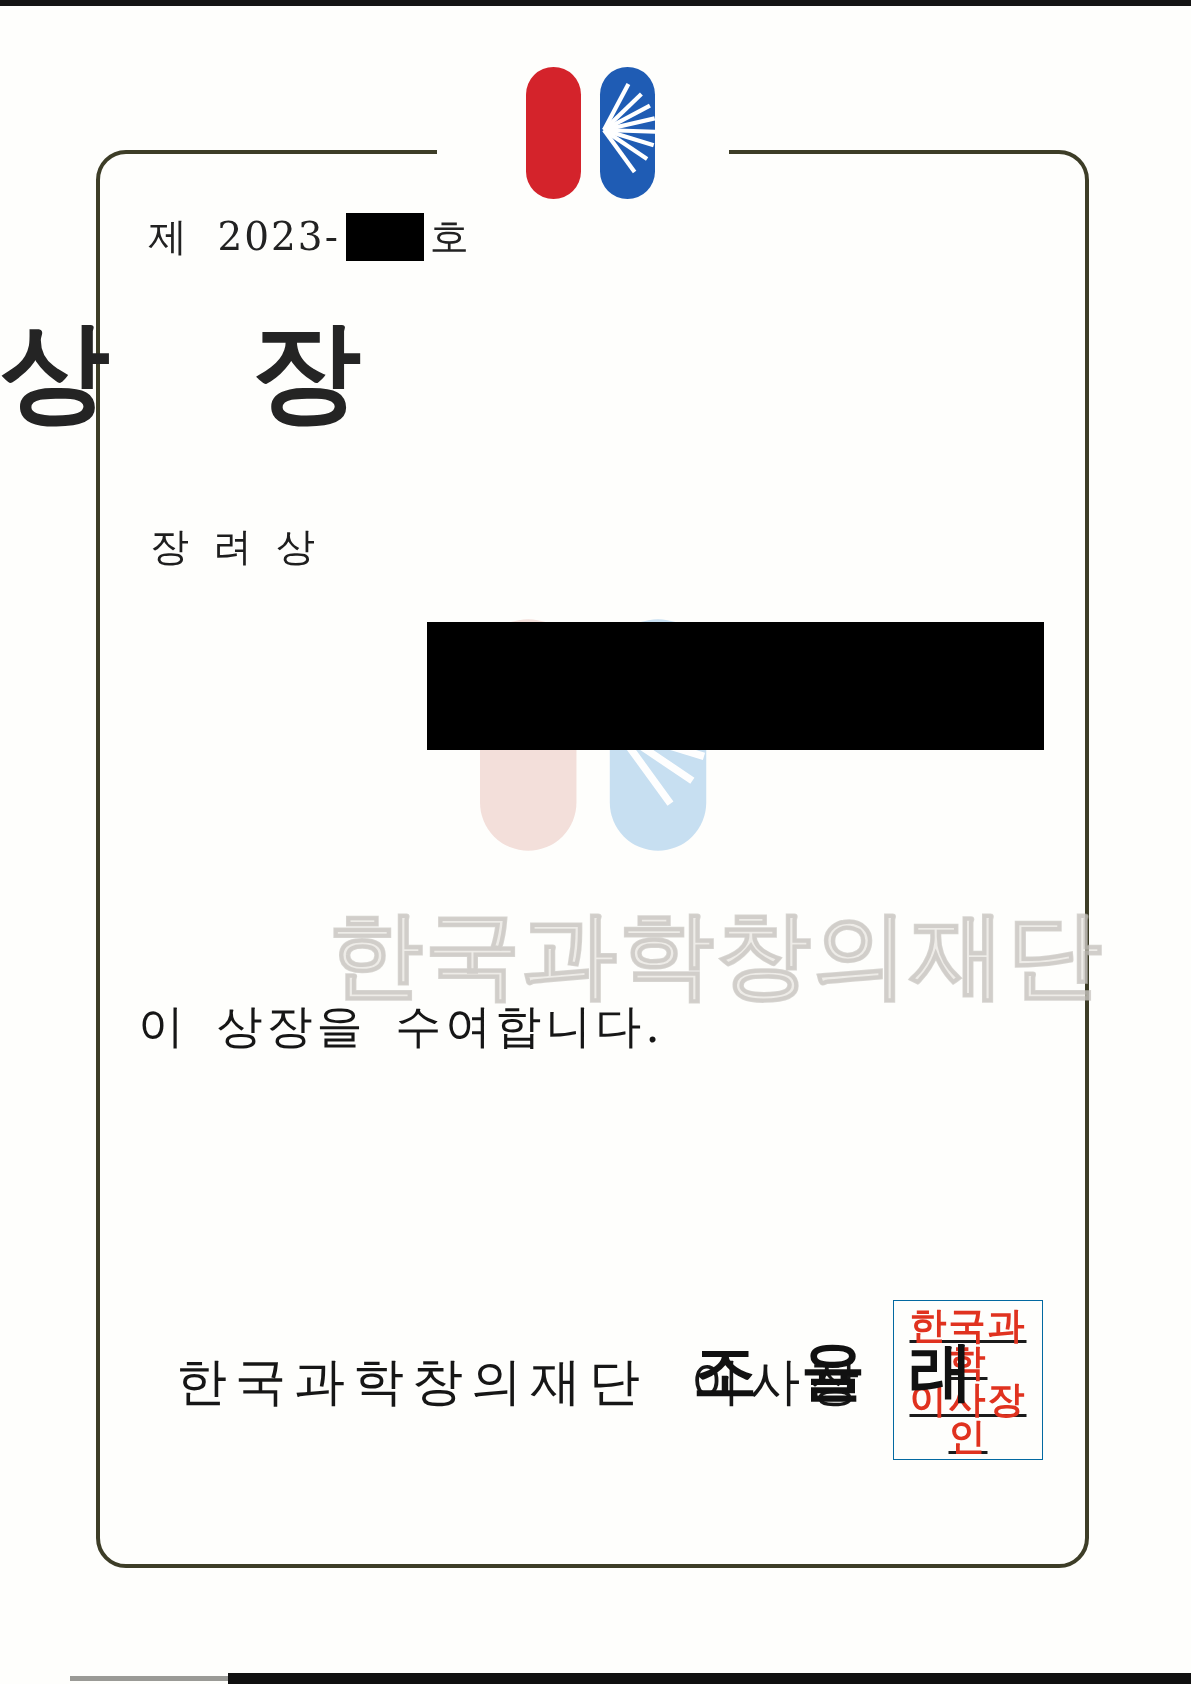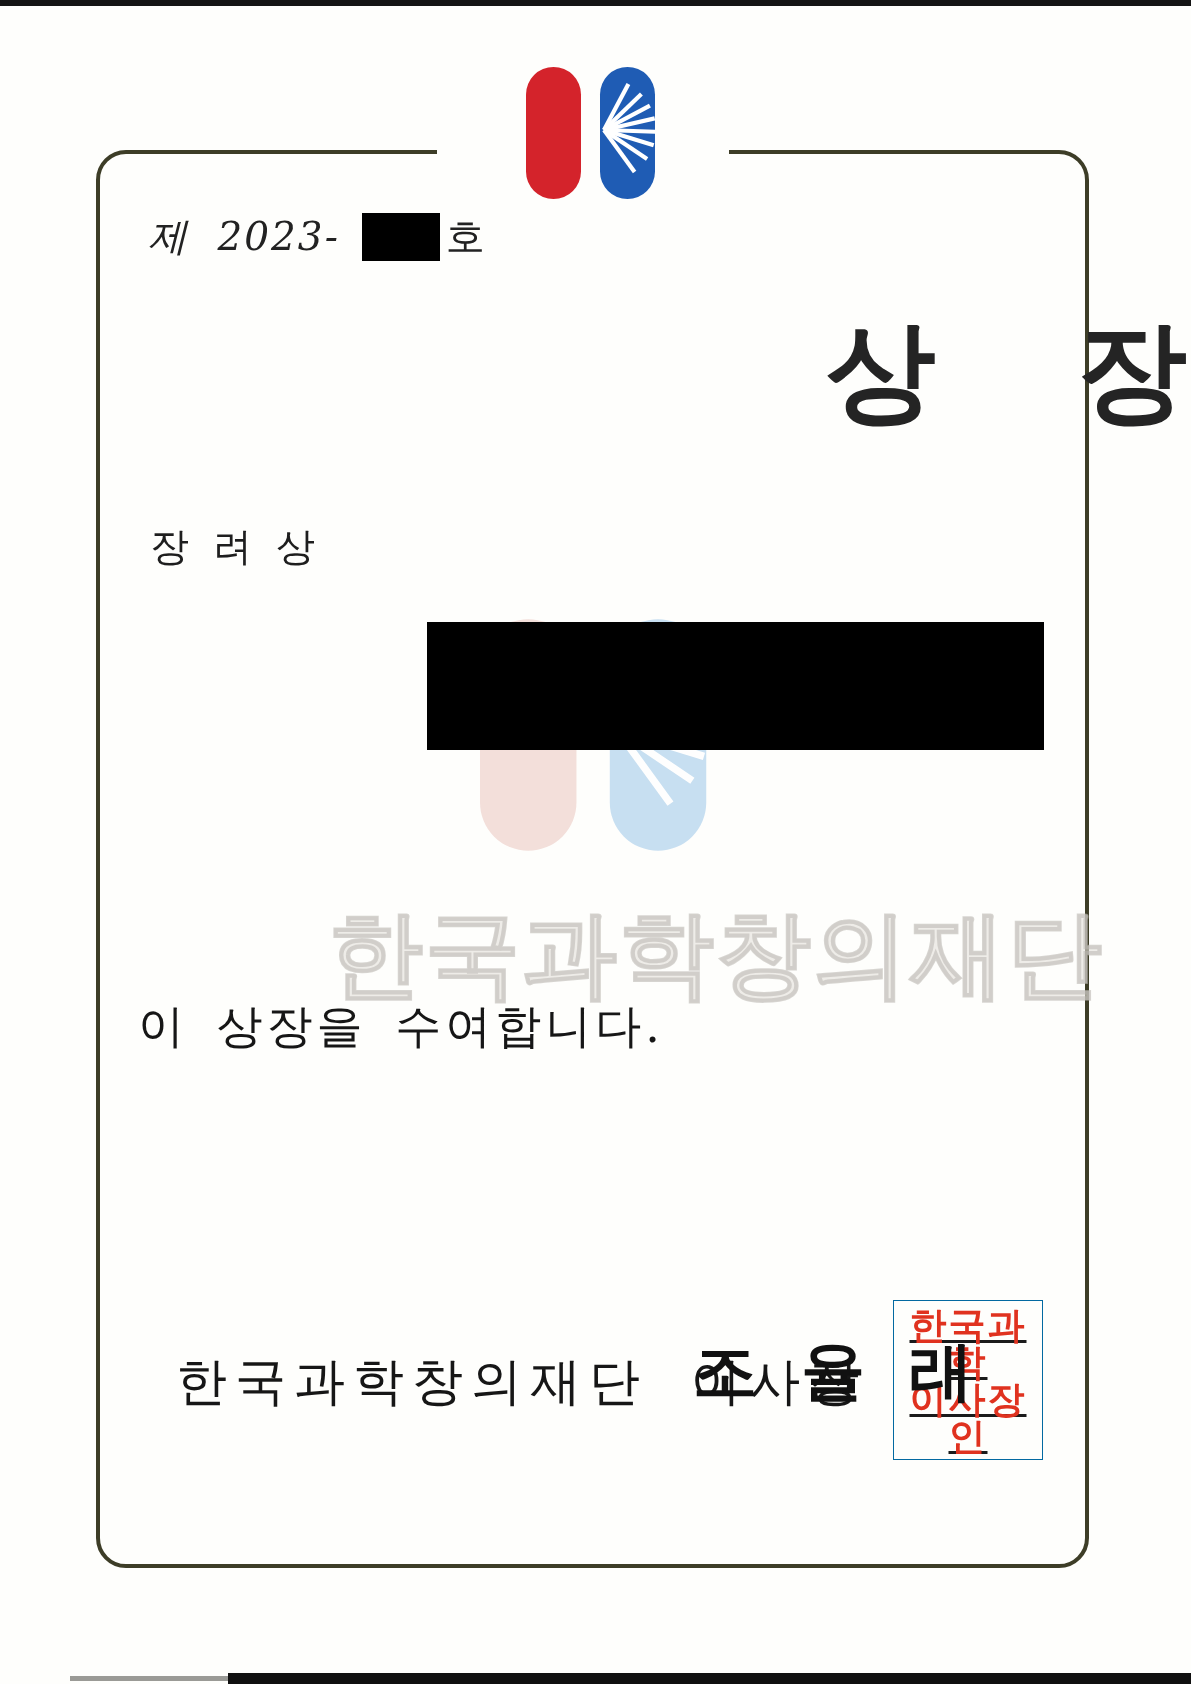--- a/index.html
+++ b/index.html
@@ -28,26 +28,26 @@
 
   
   .logo{left:526px;top:66px;width:130px;height:134px;z-index:3;}
 
   
   .cert-number{
     left:148px;top:210px;height:54px;z-index:3;
     display:flex;align-items:center;
     font-size:39px;letter-spacing:2px;color:#222;
   }
-  .cert-number .prefix{margin-right:16px;word-spacing:14px;font-style:italic;}
+  .cert-number .prefix{margin-right:0;word-spacing:14px;}
   .num-redact{display:inline-block;width:78px;height:48px;background:#000;margin:0 6px;}
 
   
   .title{
-    left:0;top:298px;width:1191px;text-align:right;z-index:3;
+    left:0;top:298px;width:1191px;text-align:left;z-index:3;
     font-size:110px;font-weight:bold;color:#242424;
     word-spacing:95px;letter-spacing:4px;
   }
 
   
   .grade{
     left:150px;top:520px;z-index:3;
     font-size:39px;letter-spacing:24px;color:#1e1e1e;
   }
 

